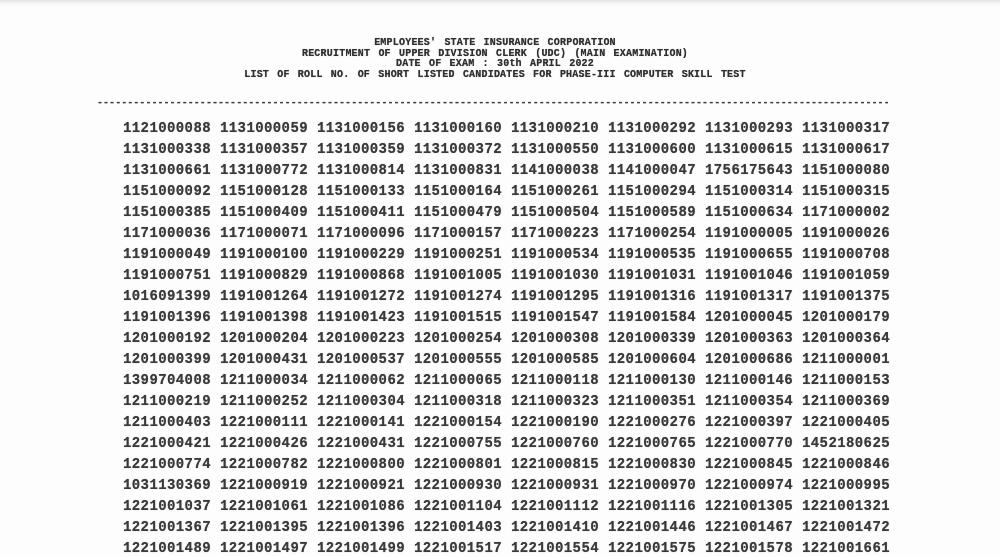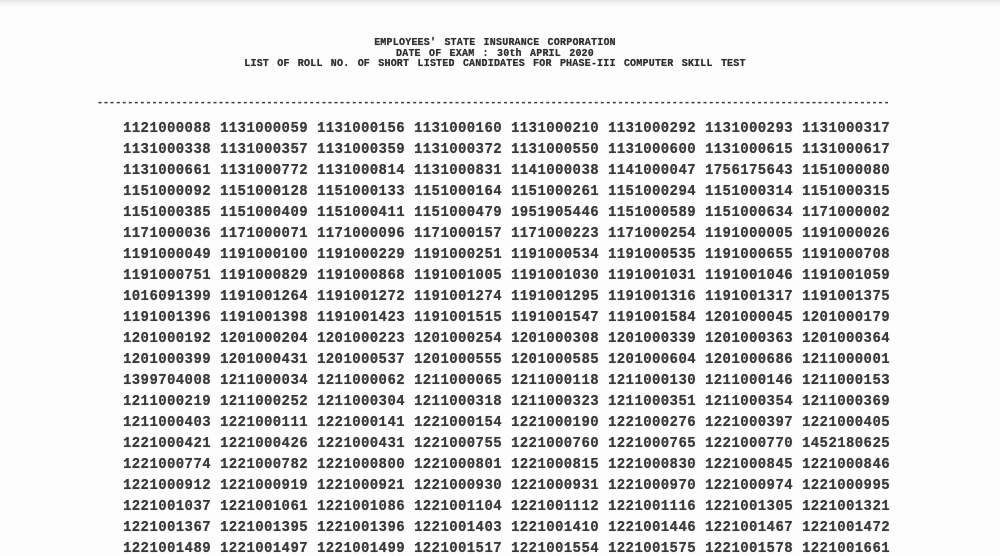--- a/index.html
+++ b/index.html
@@ -77,21 +77,22 @@
 </style>
 </head>
 <body>
 
 <div class="top-fade"></div>
 
 <div class="page">
 
   <div class="doc-header">
     <div class="hline">EMPLOYEES' STATE INSURANCE CORPORATION</div>
-    <div class="hline">DATE OF EXAM : 30th APRIL 2020</div>
+    <div class="hline">RECRUITMENT OF UPPER DIVISION CLERK (UDC) (MAIN EXAMINATION)</div>
+    <div class="hline">DATE OF EXAM : 30th APRIL 2022</div>
     <div class="hline">LIST OF ROLL NO. OF SHORT LISTED CANDIDATES FOR PHASE-III COMPUTER SKILL TEST</div>
   </div>
 
   <div class="separator">------------------------------------------------------------------------------------------------------------------------------------------------------</div>
 
   <div class="grid" id="rollgrid">
       <span class="cell">1121000088</span>
       <span class="cell">1131000059</span>
       <span class="cell">1131000156</span>
       <span class="cell">1131000160</span>
@@ -120,21 +121,21 @@
       <span class="cell">1151000133</span>
       <span class="cell">1151000164</span>
       <span class="cell">1151000261</span>
       <span class="cell">1151000294</span>
       <span class="cell">1151000314</span>
       <span class="cell">1151000315</span>
       <span class="cell">1151000385</span>
       <span class="cell">1151000409</span>
       <span class="cell">1151000411</span>
       <span class="cell">1151000479</span>
-      <span class="cell">1951905446</span>
+      <span class="cell">1151000504</span>
       <span class="cell">1151000589</span>
       <span class="cell">1151000634</span>
       <span class="cell">1171000002</span>
       <span class="cell">1171000036</span>
       <span class="cell">1171000071</span>
       <span class="cell">1171000096</span>
       <span class="cell">1171000157</span>
       <span class="cell">1171000223</span>
       <span class="cell">1171000254</span>
       <span class="cell">1191000005</span>
@@ -220,21 +221,21 @@
       <span class="cell">1221000770</span>
       <span class="cell">1452180625</span>
       <span class="cell">1221000774</span>
       <span class="cell">1221000782</span>
       <span class="cell">1221000800</span>
       <span class="cell">1221000801</span>
       <span class="cell">1221000815</span>
       <span class="cell">1221000830</span>
       <span class="cell">1221000845</span>
       <span class="cell">1221000846</span>
-      <span class="cell">1221000912</span>
+      <span class="cell">1031130369</span>
       <span class="cell">1221000919</span>
       <span class="cell">1221000921</span>
       <span class="cell">1221000930</span>
       <span class="cell">1221000931</span>
       <span class="cell">1221000970</span>
       <span class="cell">1221000974</span>
       <span class="cell">1221000995</span>
       <span class="cell">1221001037</span>
       <span class="cell">1221001061</span>
       <span class="cell">1221001086</span>

